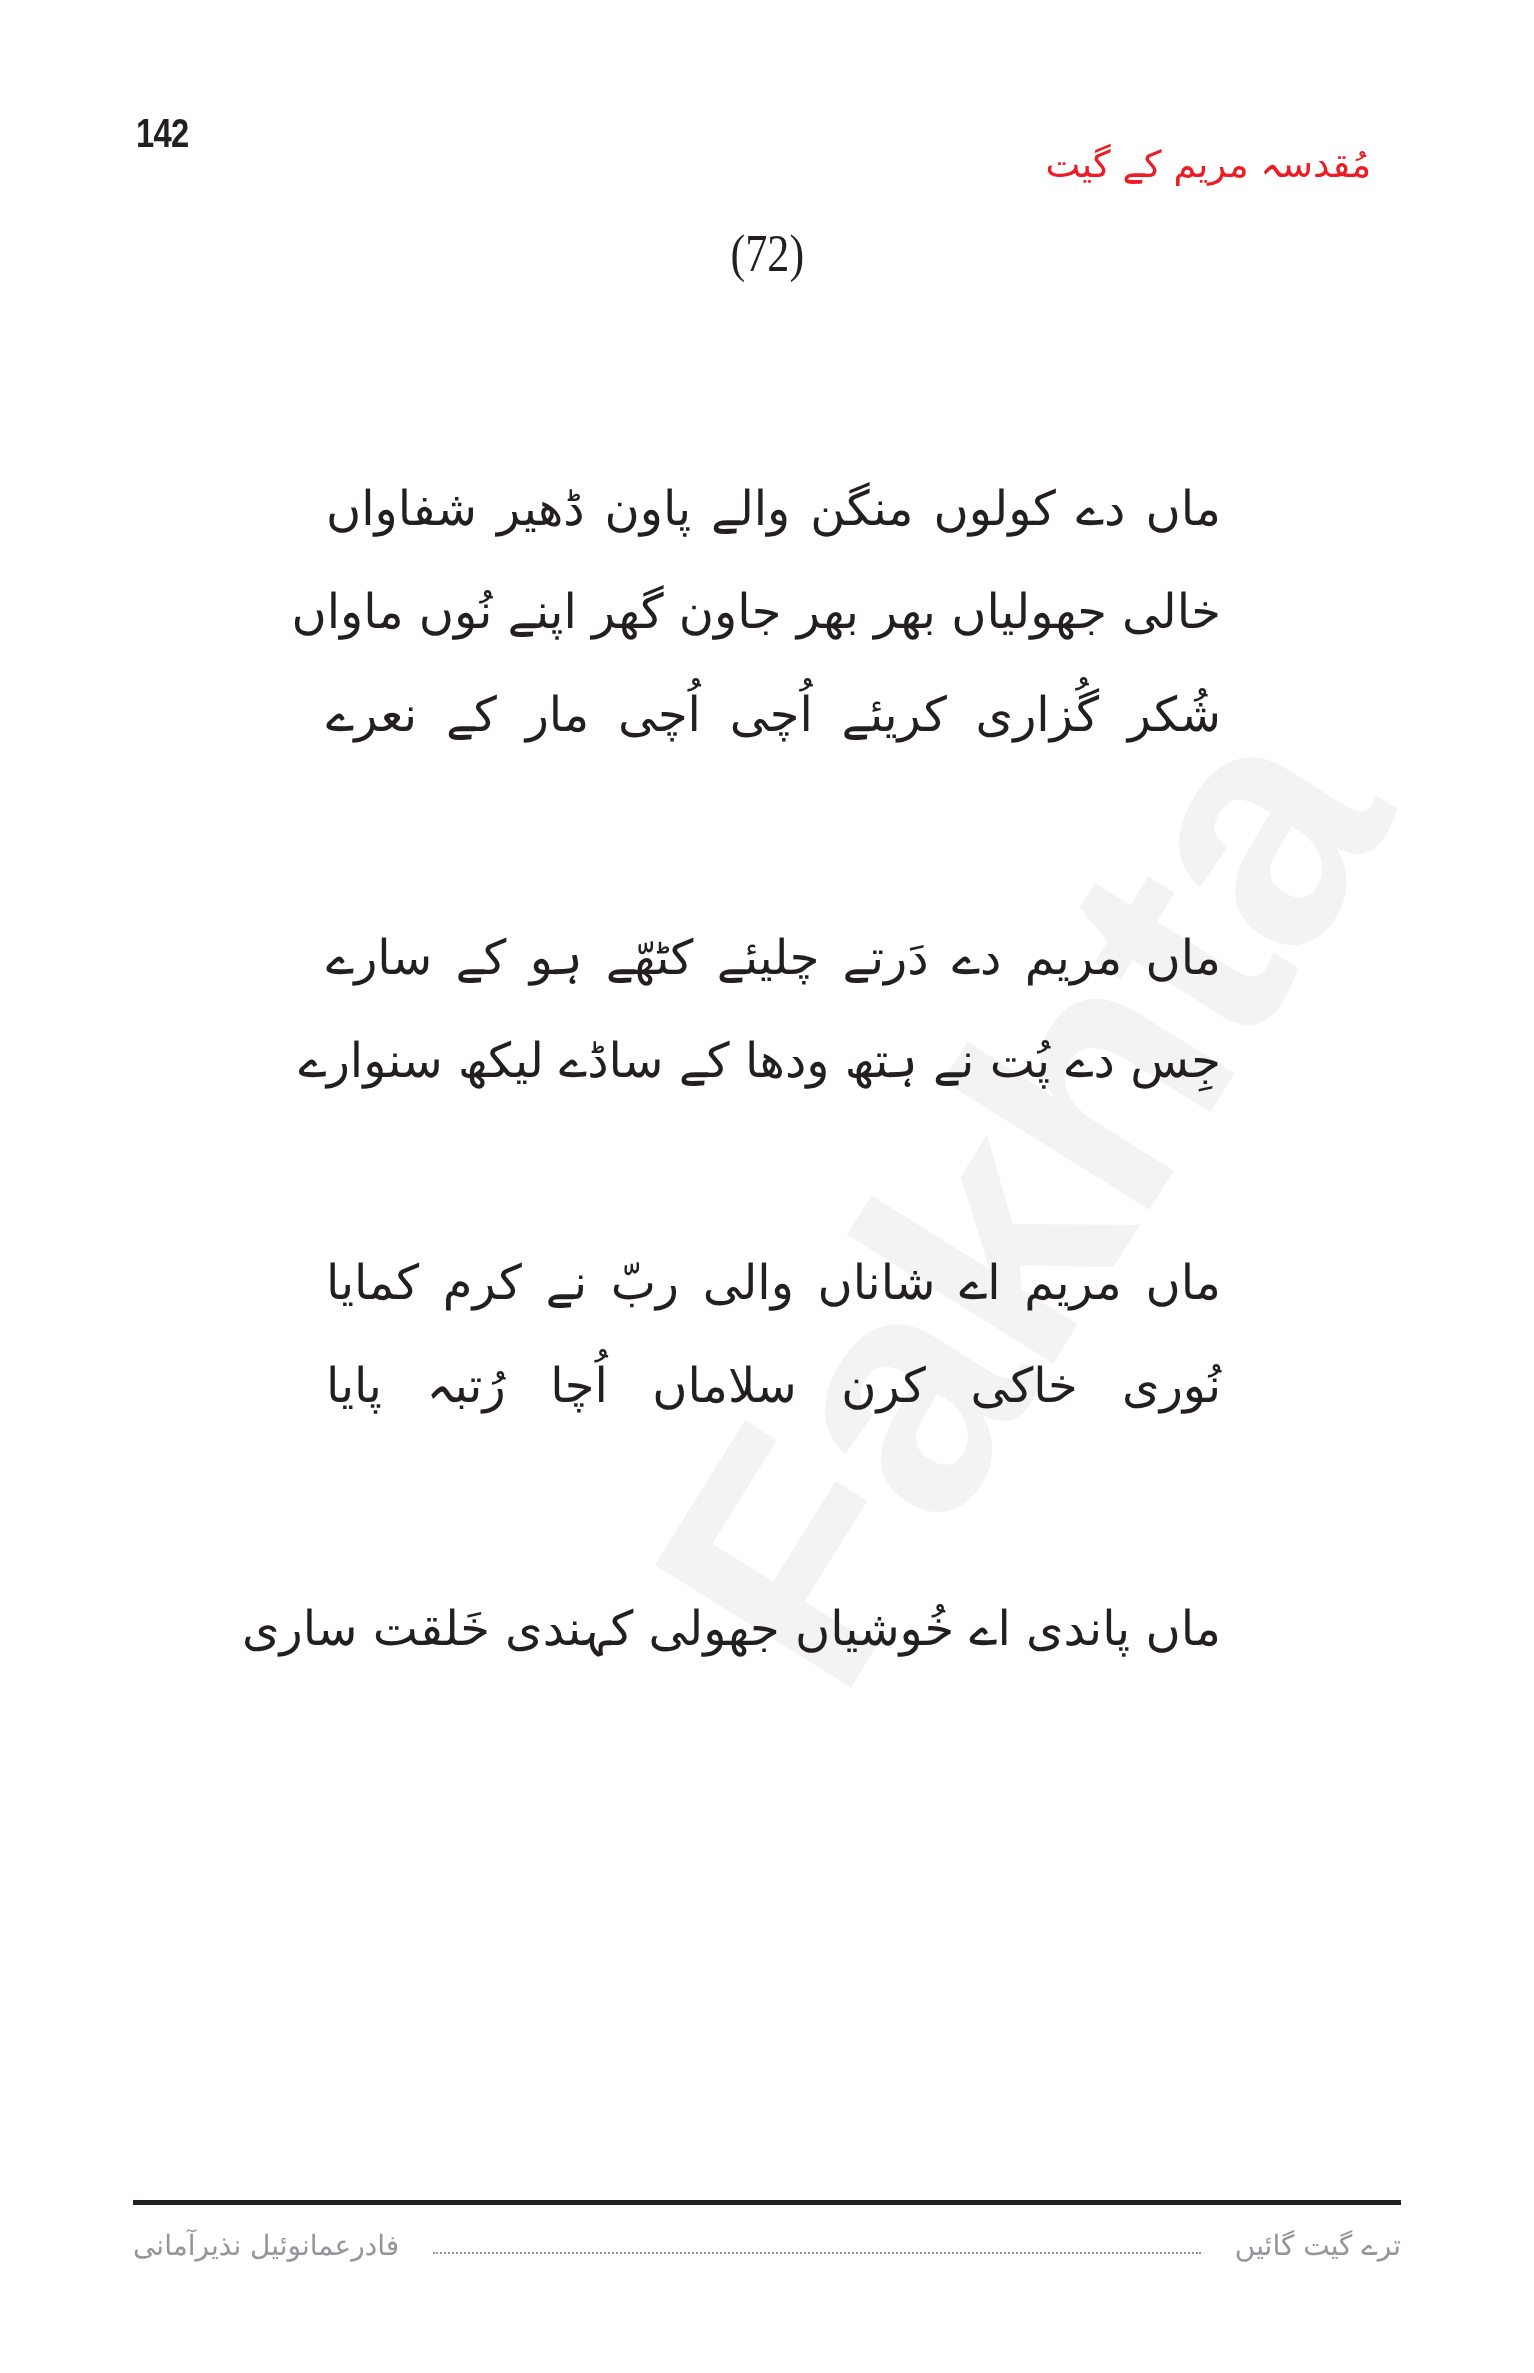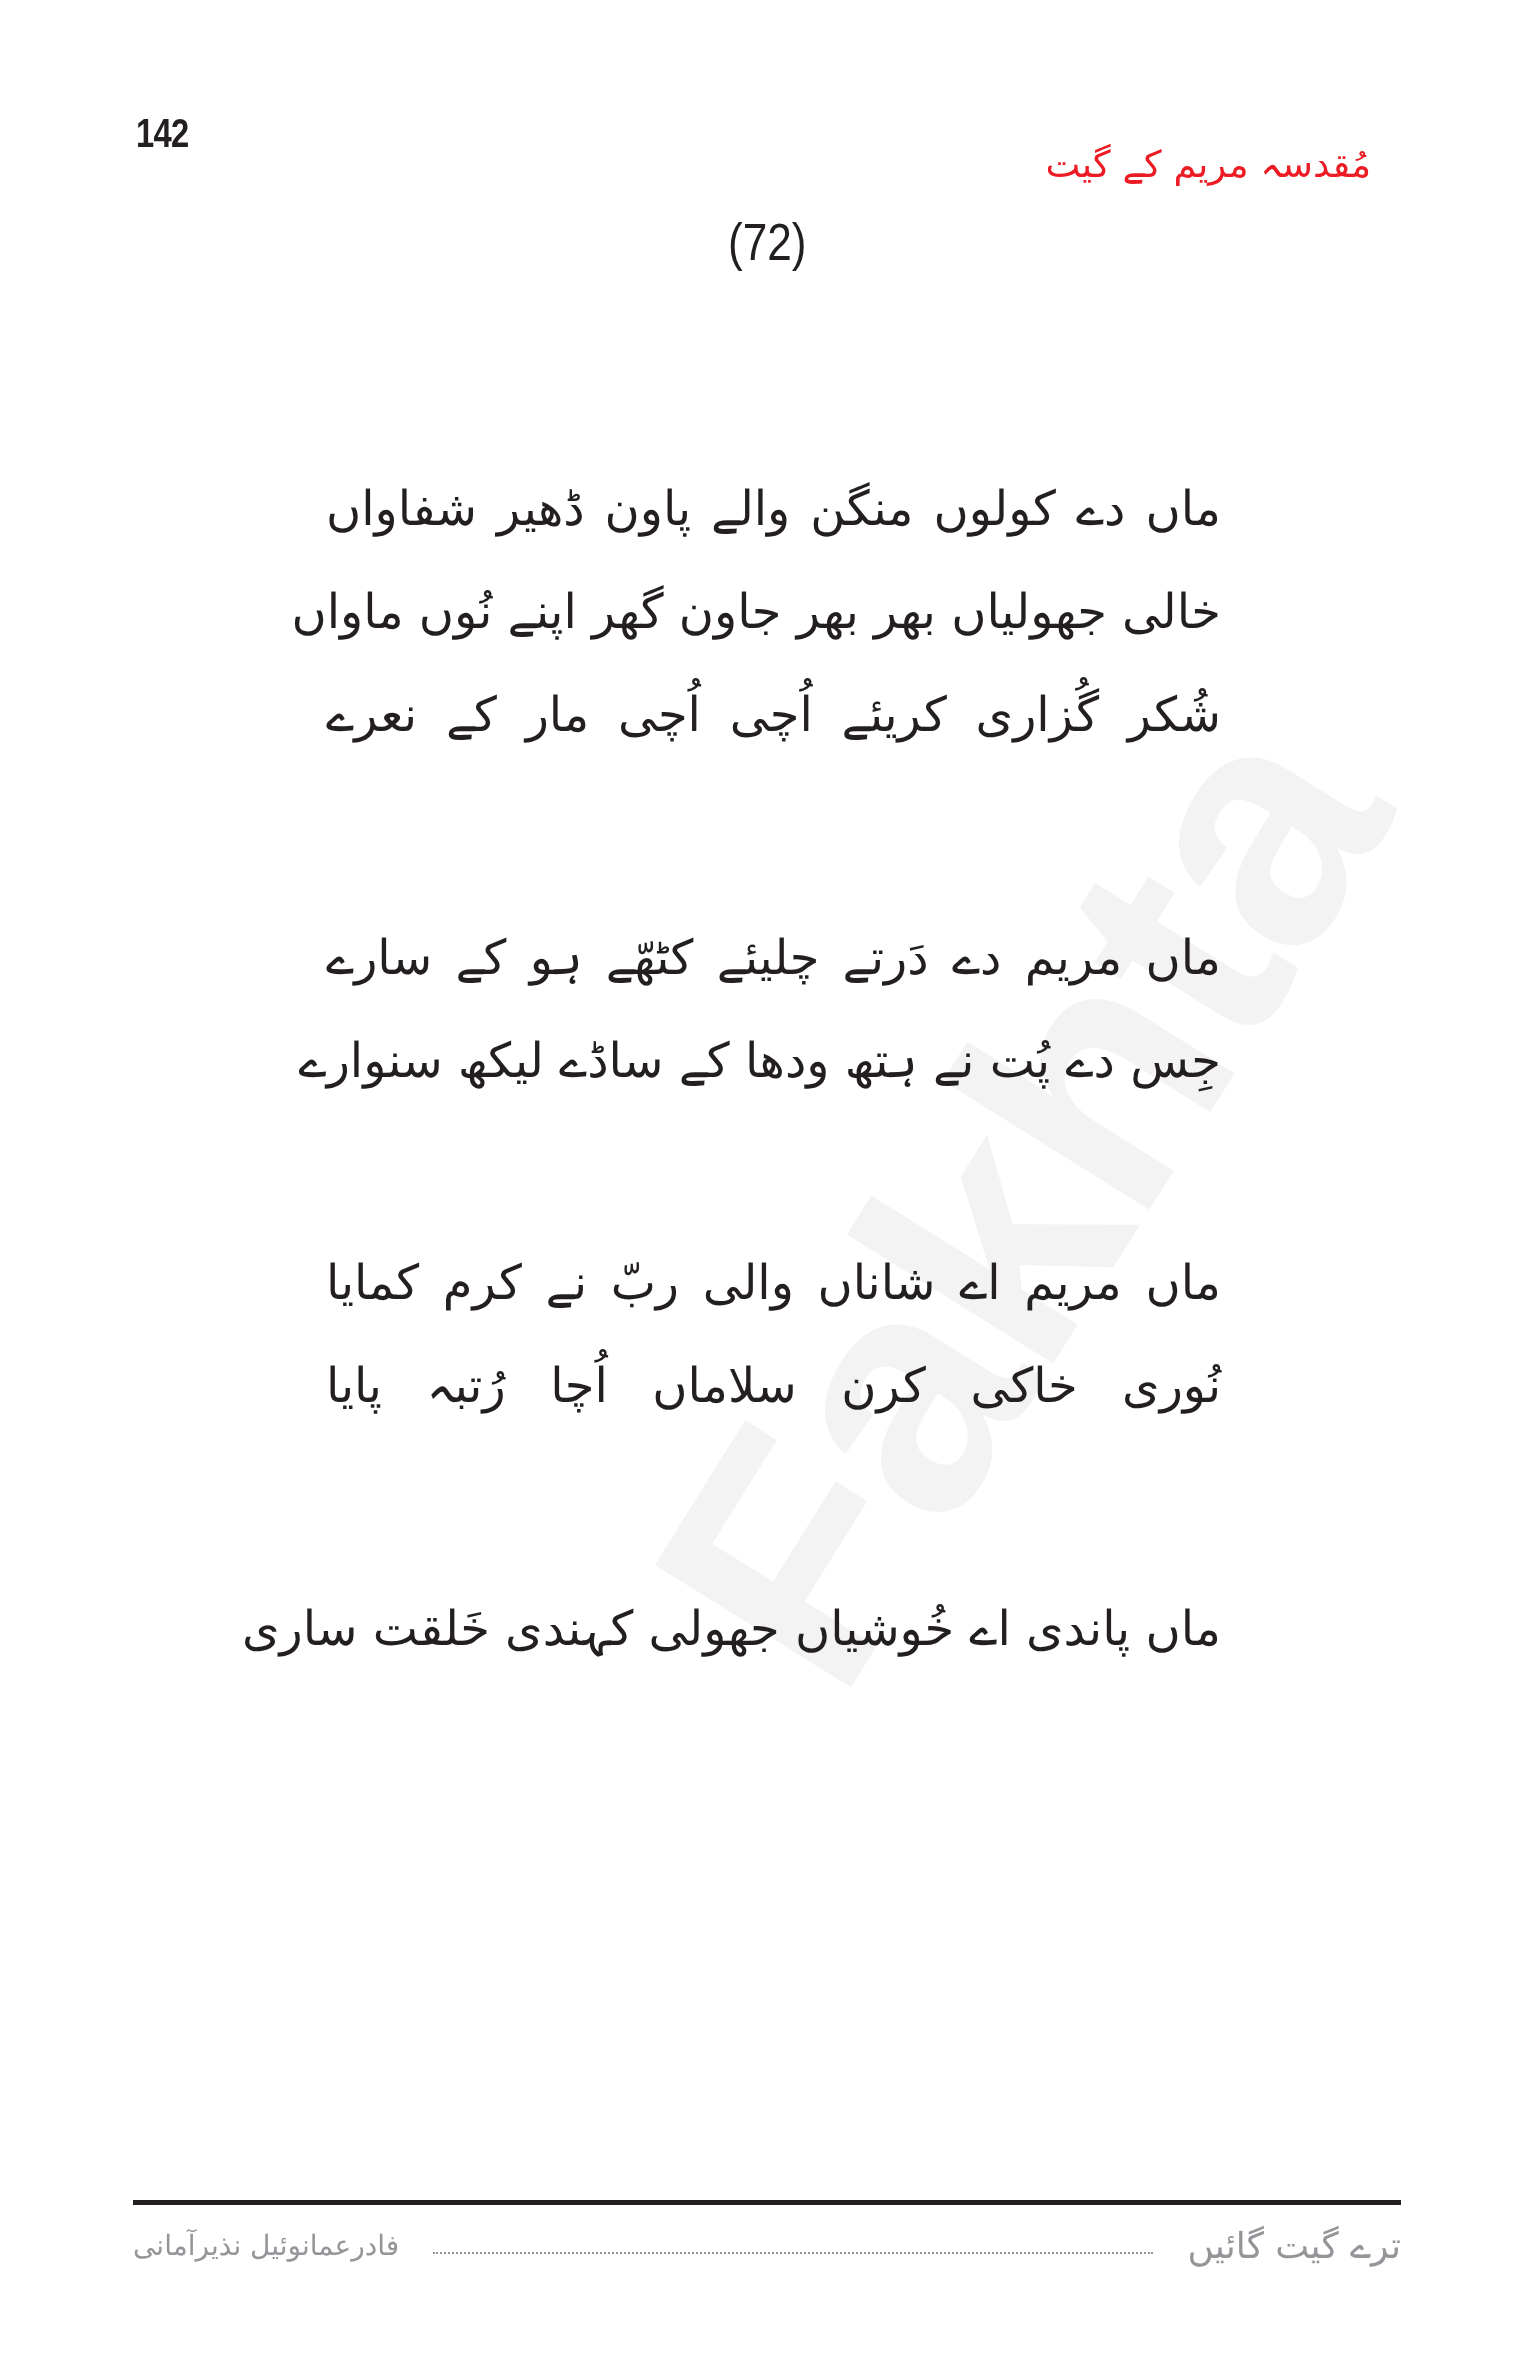--- a/index.html
+++ b/index.html
@@ -34,23 +34,23 @@
       direction: rtl;
       font-family: "DejaVu Sans", sans-serif;
       font-size: 37px;
       color: #ed1c24;
       margin-top: 39px;
     }
     .poem-number {
       position: absolute;
       left: 0;
       width: 1534px;
-      top: 212px;
+      top: 224px;
       text-align: center;
-      font-family: Liberation Sans, sans-serif;
+      font-family: Liberation Serif, serif;
       font-size: 52px;
       color: #231f20;
     }
     .poem-number span {
       display: inline-block;
       transform: scaleX(0.85);
     }
     .watermark {
       position: absolute;
       left: 494px;
@@ -117,21 +117,21 @@
     .footer-dots {
       flex: 1;
       margin: 0 34px;
       border-bottom: 2.8px dotted #939598;
       height: 0;
       position: relative;
       top: 7.5px;
     }
     .footer-book {
       font-family: "DejaVu Serif", serif;
-      font-size: 36px;
+      font-size: 28px;
       color: #939598;
       direction: rtl;
       white-space: nowrap;
     }
   </style>
 </head>
 <body>
 
 <div class="page-number">142</div>
 <div class="running-title">مُقدسہ مریم کے گیت</div>

